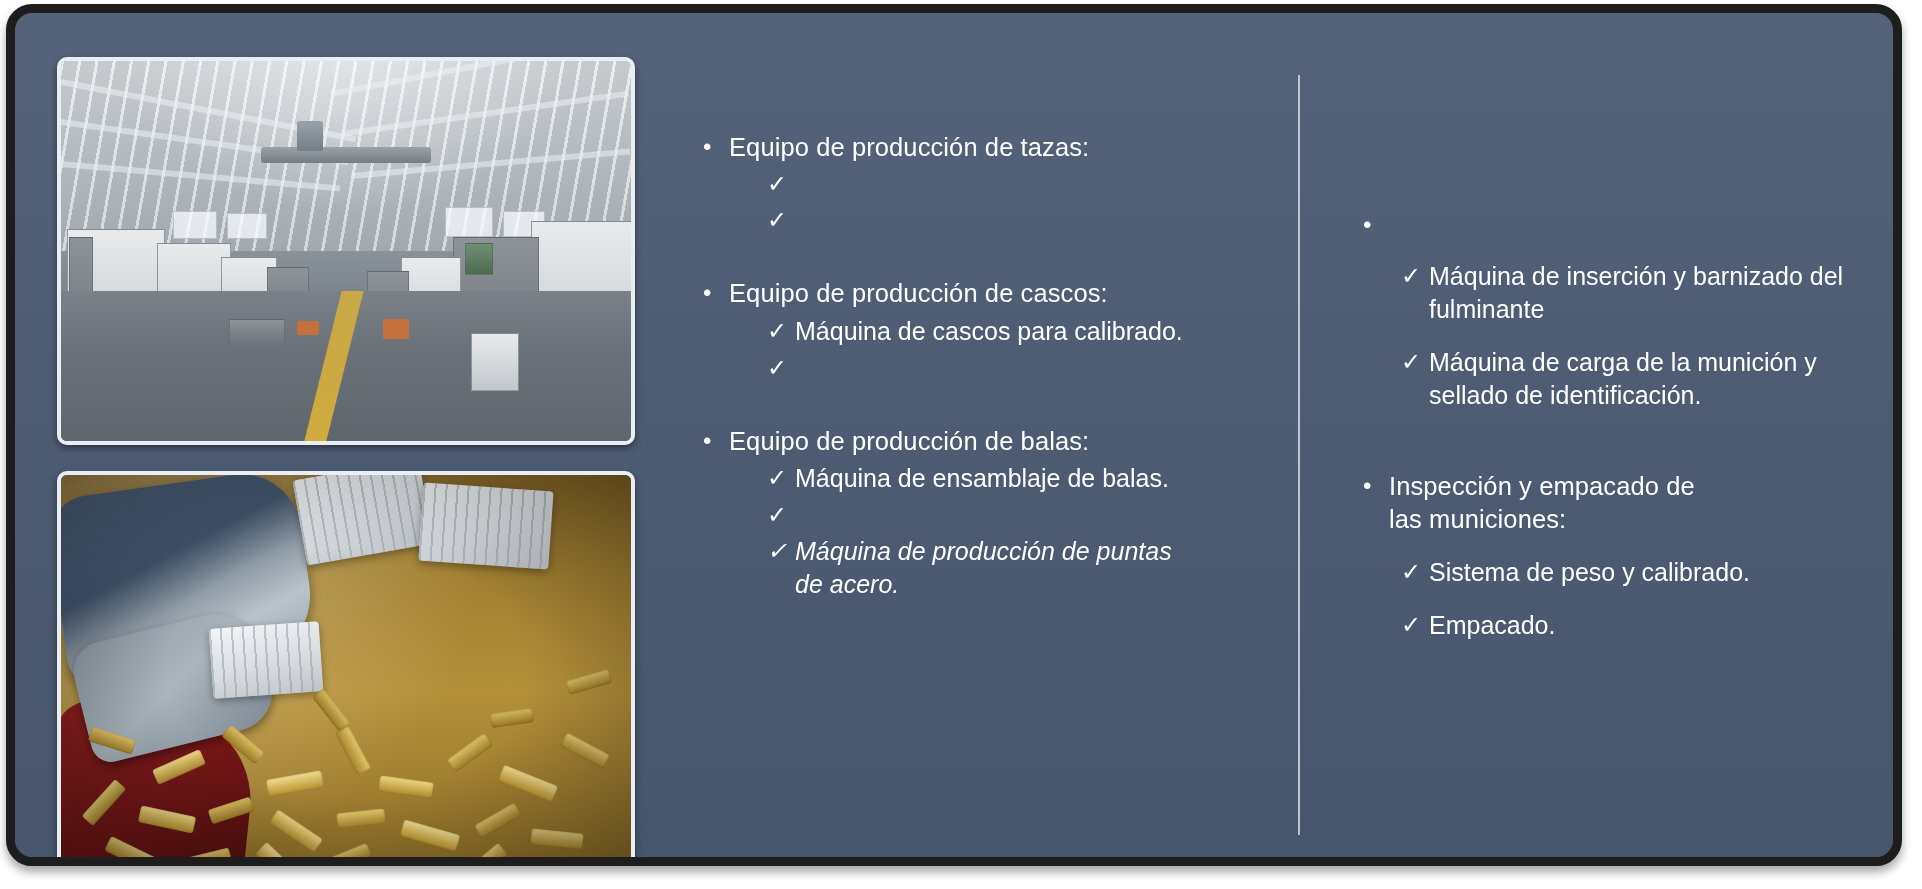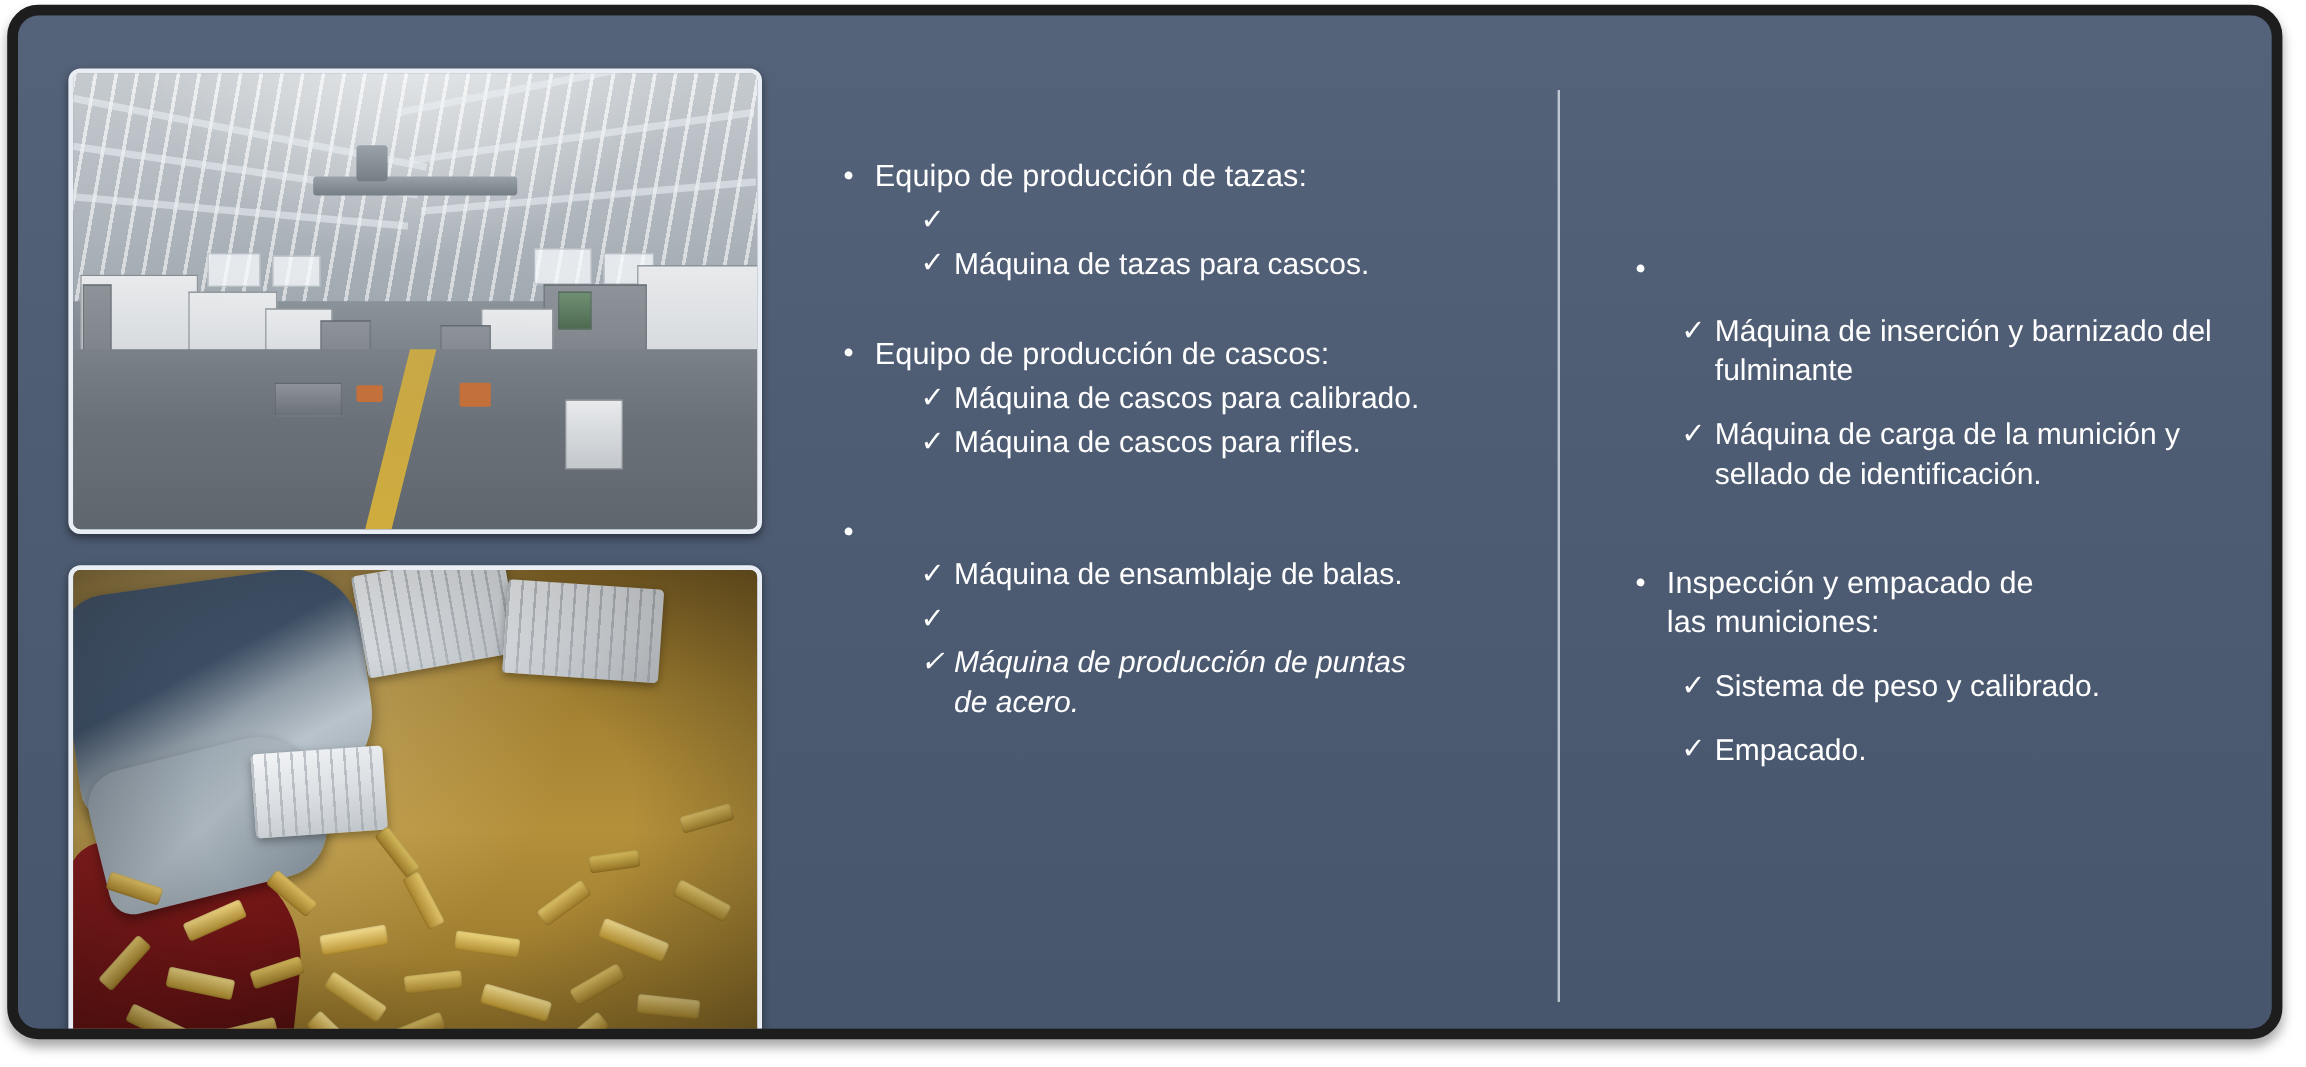--- a/index.html
+++ b/index.html
@@ -322,42 +322,41 @@
 
       <div class="bullet">
         <span class="dot">•</span>
         <span>Equipo de producción de tazas:</span>
       </div>
       <div class="check sub-l">
         <span class="tick">✓</span>
       </div>
       <div class="check sub-l">
         <span class="tick">✓</span>
-        <span>Máquina de tazas para cascos.</span>
       </div>
 
       <div class="gap"></div>
 
       <div class="bullet">
         <span class="dot">•</span>
         <span>Equipo de producción de cascos:</span>
       </div>
       <div class="check sub-l">
         <span class="tick">✓</span>
         <span>Máquina de cascos para calibrado.</span>
       </div>
       <div class="check sub-l">
         <span class="tick">✓</span>
-        <span>Máquina de cascos para rifles.</span>
       </div>
 
       <div class="gap"></div>
 
       <div class="bullet">
         <span class="dot">•</span>
+        <span>Equipo de producción de balas:</span>
       </div>
       <div class="check sub-l">
         <span class="tick">✓</span>
         <span>Máquina de ensamblaje de balas.</span>
       </div>
       <div class="check sub-l">
         <span class="tick">✓</span>
       </div>
       <div class="check sub-l italic">
         <span class="tick">✓</span>

